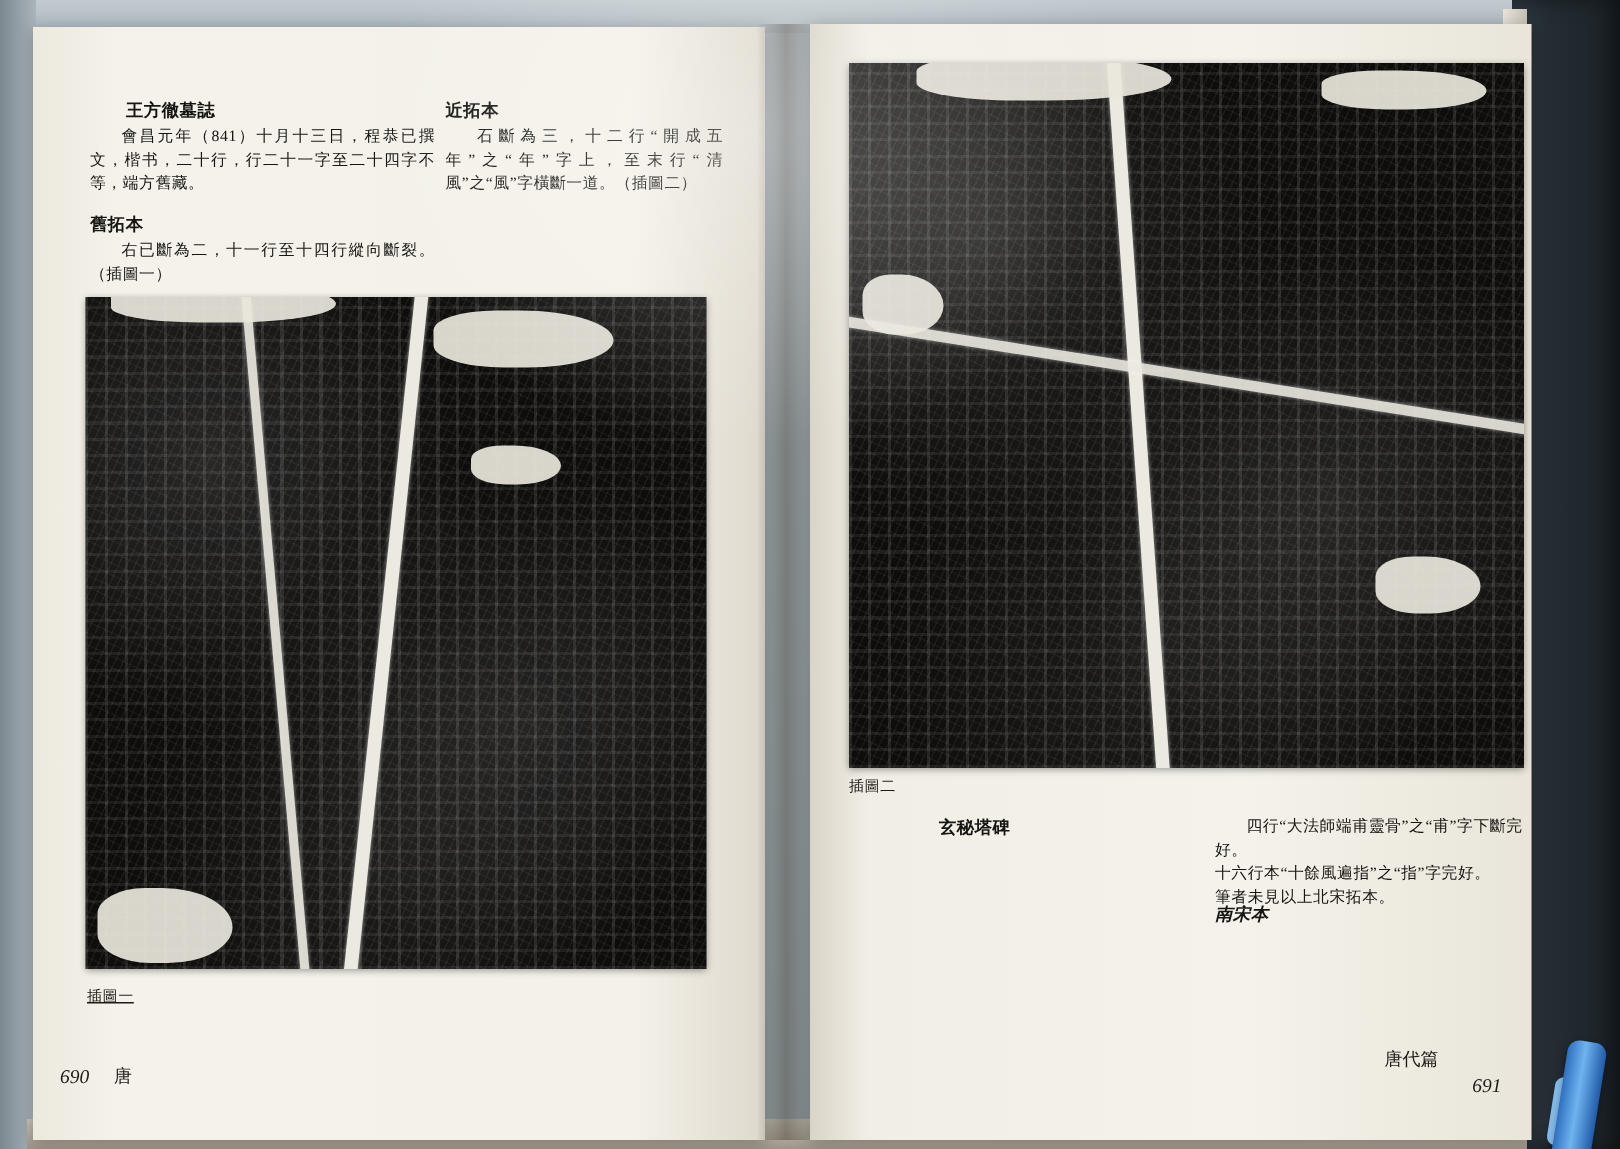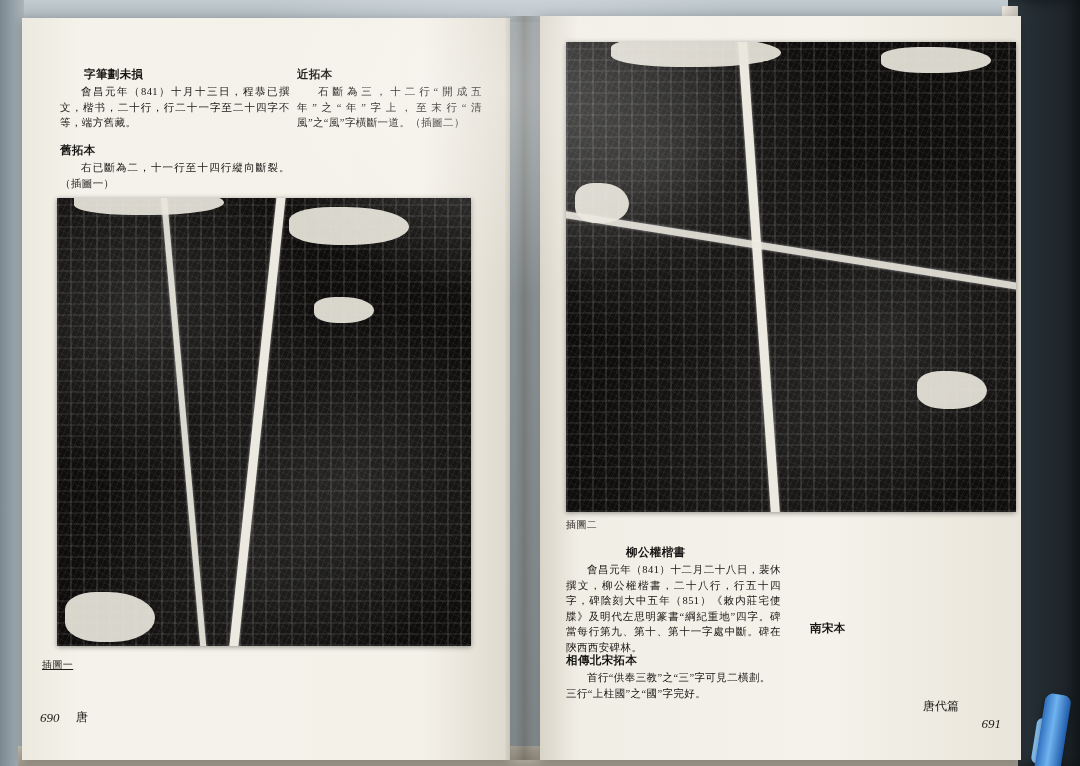--- a/index.html
+++ b/index.html
@@ -204,21 +204,21 @@
 
   <div class="desk-top"></div>
   <div class="desk-left"></div>
 
   <div class="book-cover-right"></div>
   <div class="book-edge-right"></div>
   <div class="book-bottom-edge"></div>
 
   <div class="page page-left">
 
-    <div class="txt heading" style="left:62px; top:48px; width:200px;">字筆劃未損</div>
+    <div class="txt heading" style="left:62px; top:48px; width:200px;">王方徹墓誌</div>
 
     <div class="txt body-cn indent" style="left:38px; top:66px; width:230px;">會昌元年（841）十月十三日，程恭已撰文，楷书，二十行，行二十一字至二十四字不等，端方舊藏。</div>
 
     <div class="txt heading" style="left:38px; top:124px; width:120px;">舊拓本</div>
 
     <div class="txt body-cn indent" style="left:38px; top:142px; width:230px;">右已斷為二，十一行至十四行縱向斷裂。（插圖一）</div>
 
     <div class="txt heading" style="left:275px; top:48px; width:120px;">近拓本</div>
 
     <div class="txt body-cn indent" style="left:275px; top:66px; width:185px;">石斷為三，十二行“開成五年”之“年”字上，至末行“清風”之“風”字橫斷一道。（插圖二）</div>
@@ -227,21 +227,21 @@
       <div class="rub-texture"></div>
       <div class="rub-grain"></div>
       <div class="crack crack-v1"></div>
       <div class="crack crack-v2"></div>
       <div class="chip" style="left:56%; top:2%; width:120px; height:38px;"></div>
       <div class="chip" style="left:4%; top:-2%; width:150px; height:26px;"></div>
       <div class="chip" style="left:62%; top:22%; width:60px; height:26px;"></div>
       <div class="chip" style="left:2%; top:88%; width:90px; height:50px;"></div>
     </div>
 
-    <div class="txt cap" style="left:20px; top:640px;text-decoration:underline;">插圖一</div>
+    <div class="txt cap" style="left:36px; top:640px;text-decoration:underline;">插圖一</div>
 
     <div class="page-num" style="left:18px; bottom:34px;">690</div>
     <div class="page-label" style="left:54px; bottom:34px;">唐</div>
   </div>
 
   <div class="gutter"></div>
 
   <div class="page page-right">
 
     <div class="rubbing" style="left:26px; top:26px; width:450px; height:470px;">
@@ -250,31 +250,30 @@
       <div class="crack crack-v1" style="left:42%; transform:rotate(-4deg);"></div>
       <div class="crack crack-diag"></div>
       <div class="chip" style="left:10%; top:-1%; width:170px; height:30px;"></div>
       <div class="chip" style="left:70%; top:1%; width:110px; height:26px;"></div>
       <div class="chip" style="left:2%; top:30%; width:54px; height:40px;"></div>
       <div class="chip" style="left:78%; top:70%; width:70px; height:38px;"></div>
     </div>
 
     <div class="txt cap" style="left:26px; top:502px;">插圖二</div>
 
-    <div class="txt heading" style="left:86px; top:528px; width:160px;">柳公權楷書</div>
-
-    <div class="txt body-cn indent" style="left:26px; top:546px; width:215px;">會昌元年（841）十二月二十八日，裴休撰文，柳公權楷書，二十八行，行五十四字，碑陰刻大中五年（851）《敕内莊宅使牒》及明代左思明篆書“綱紀重地”四字。碑當每行第九、第十、第十一字處中斷。碑在陝西西安碑林。</div>
-
-    <div class="txt heading" style="left:26px; top:636px; width:200px;">相傳北宋拓本</div>
-
-    <div class="txt body-cn indent" style="left:26px; top:654px; width:215px; white-space:pre-line;">首行“供奉三教”之“三”字可見二橫劃。
-三行“上柱國”之“國”字完好。</div>
-
-
-    <div class="txt heading" style="left:270px; top:604px; width:120px;">南宋本</div>
+    <div class="txt heading" style="left:86px; top:528px; width:160px;">玄秘塔碑</div>
+
+
+
+
+    <div class="txt body-cn indent" style="left:270px; top:528px; width:205px; white-space:pre-line;">四行“大法師端甫靈骨”之“甫”字下斷完好。
+十六行本“十餘風遍指”之“指”字完好。
+筆者未見以上北宋拓本。</div>
+
+    <div class="txt heading" style="left:270px; top:586px; width:120px;font-style:italic;">南宋本</div>
 
 
     <div class="page-label" style="right:62px; bottom:45px;">唐代篇</div>
     <div class="page-num" style="right:20px; bottom:28px;">691</div>
   </div>
 
   <div class="pen-tip"></div>
   <div class="pen"></div>
 
   <div class="glare"></div>

